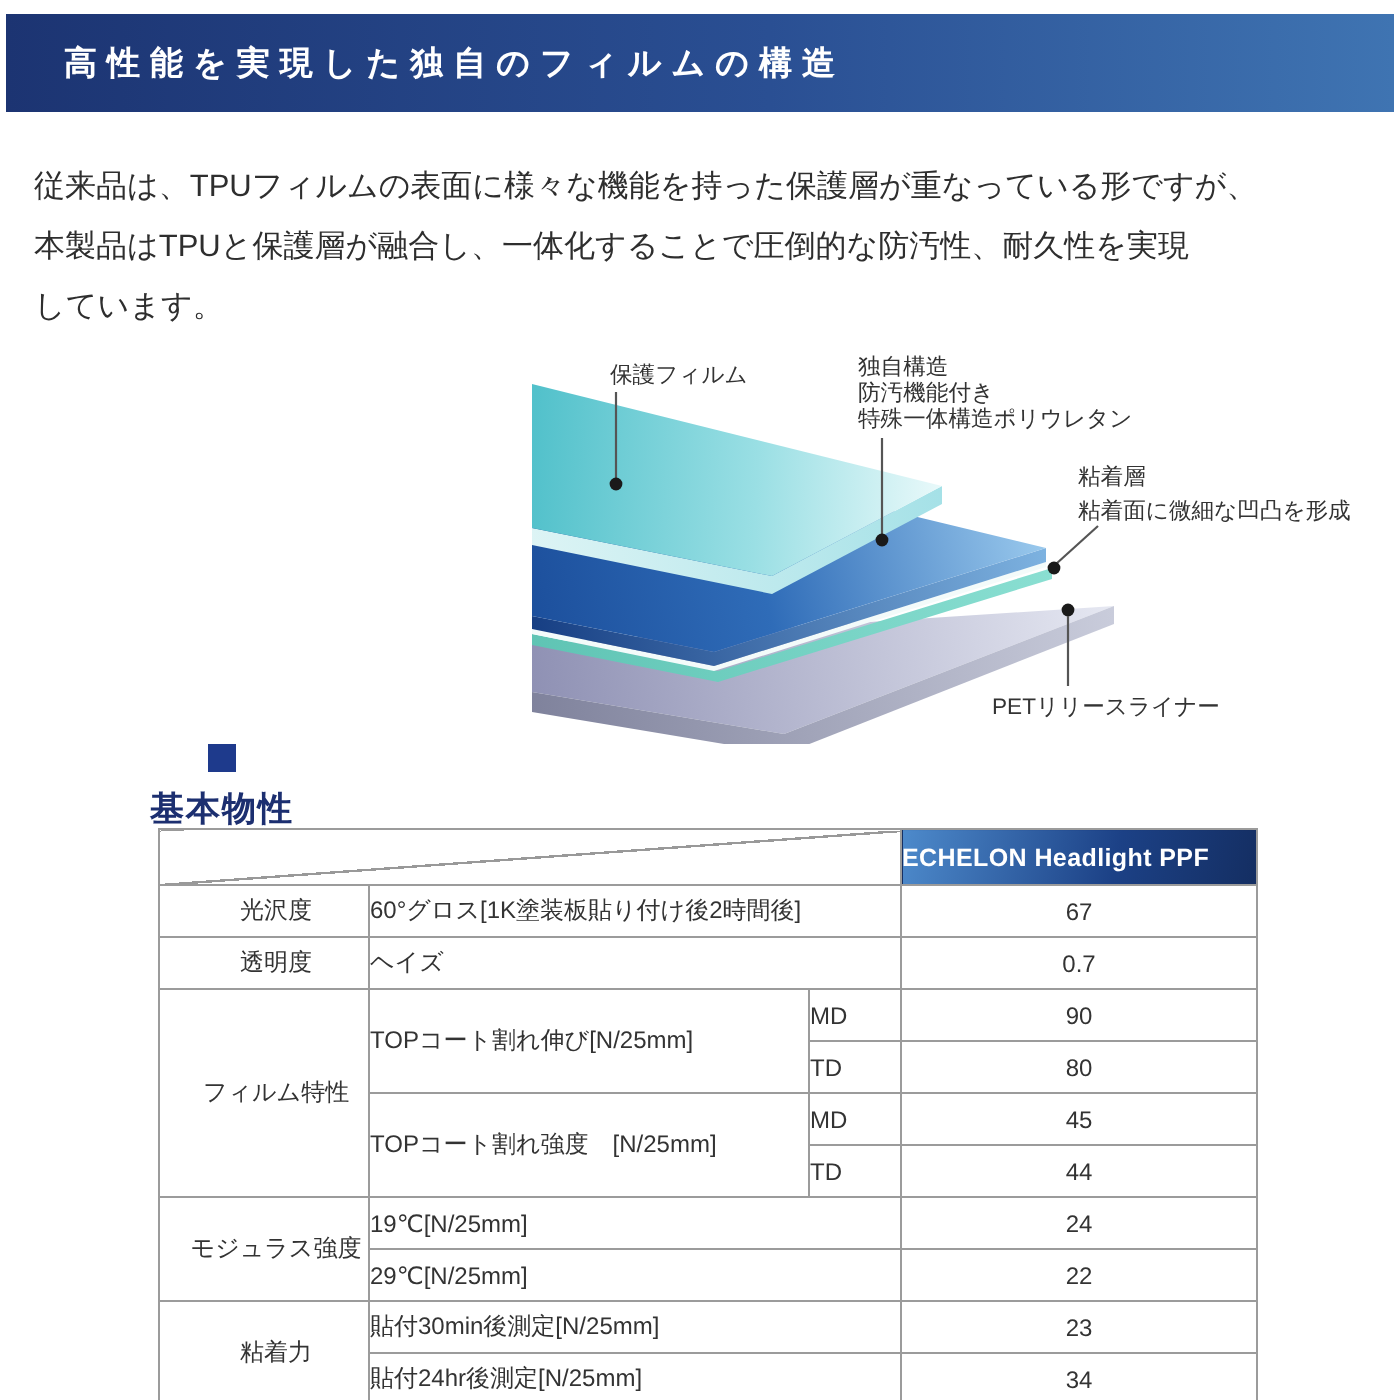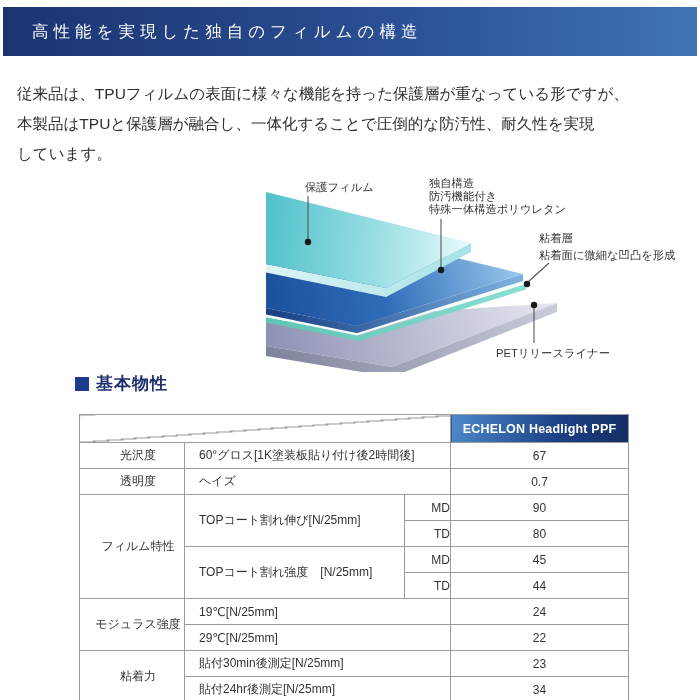--- a/index.html
+++ b/index.html
@@ -8,55 +8,55 @@
     font-family:"Liberation Sans","DejaVu Sans",sans-serif;
   }
   
   #header-band{
     position:absolute;left:3px;top:7px;width:694px;height:49px;
     background:linear-gradient(to right,#1c3472 0%,#2a4f93 55%,#3f74b2 100%);
     display:flex;align-items:center;padding-left:29px;box-sizing:border-box;
   }
   #header-band .title{
     color:#fff;font-family:"DejaVu Serif","Liberation Serif",serif;
-    font-size:16.5px;font-weight:400;letter-spacing:5px;white-space:nowrap;
+    font-size:16.5px;font-weight:700;letter-spacing:5px;white-space:nowrap;
   }
   
   #intro{
     position:absolute;left:17px;top:79px;width:692px;
     font-size:15.5px;line-height:30px;color:#2e2e2e;
   }
   
   #diagram-svg{position:absolute;left:225px;top:172px;}
   .dlabel{font-family:"Liberation Sans","DejaVu Sans",sans-serif;font-size:11.3px;fill:#333;}
   
   #section-heading{
-    position:absolute;left:75px;top:372px;display:flex;align-items:center;gap:7px;
+    position:absolute;left:75px;top:372px;display:flex;align-items:center;gap:7px;flex-direction:column;
   }
   #section-heading .bullet{width:14px;height:14px;background:#1e3a8c;}
   #section-heading .stitle{font-size:17px;font-weight:bold;color:#1c2f70;letter-spacing:1px;}
   
   #spec-table{
     position:absolute;left:79px;top:414px;border-collapse:collapse;table-layout:fixed;
     width:549px;font-size:12px;color:#333;
   }
   #spec-table td{border:1px solid #9b9b9b;padding:0;height:25px;vertical-align:middle;}
   #spec-table tr.hrow td{height:27px;}
   #spec-table td.cat{padding-left:12px;text-align:center;}
-  #spec-table td.test{padding-left:14px;text-align:left;margin-top:24px;}
-  #spec-table td.dir{text-align:right;}
+  #spec-table td.test{text-align:left;margin-top:24px;}
+  #spec-table td.dir{text-align:left;}
   #spec-table td.val{text-align:center;}
   #spec-table td.diag{
     background-image:linear-gradient(to bottom right,
       transparent calc(50% - 0.6px),#999 calc(50% - 0.6px),
       #999 calc(50% + 0.6px),transparent calc(50% + 0.6px));
   }
   #spec-table td.phead{
     background:linear-gradient(102deg,#4d8acb 0%,#1c4186 60%,#142e62 100%);
-    color:#fff;font-weight:bold;text-align:center;font-size:12.5px;letter-spacing:.2px;
+    color:#fff;font-weight:bold;text-align:left;font-size:12.5px;letter-spacing:.2px;
   }
 </style>
 </head>
 <body>
 
 <div id="page">
 
   <div id="header-band">
     <span class="title">高性能を実現した独自のフィルムの構造</span>
   </div>

